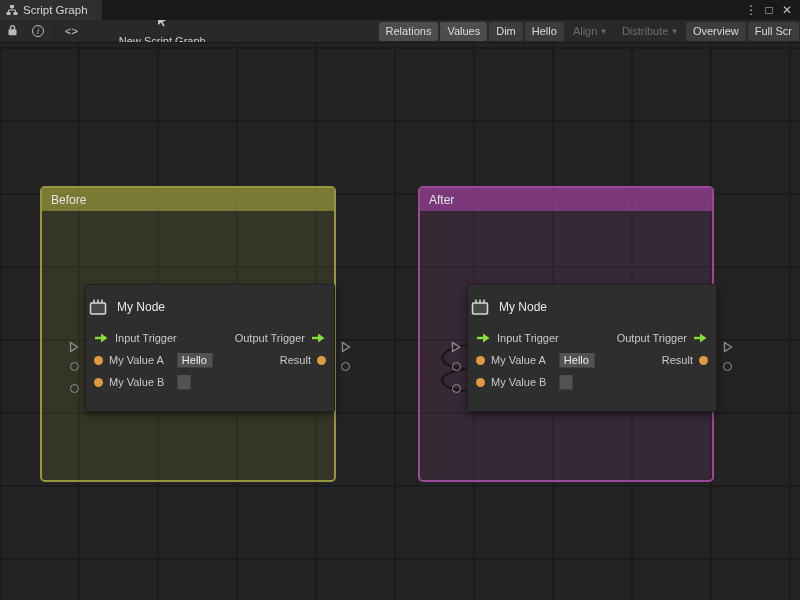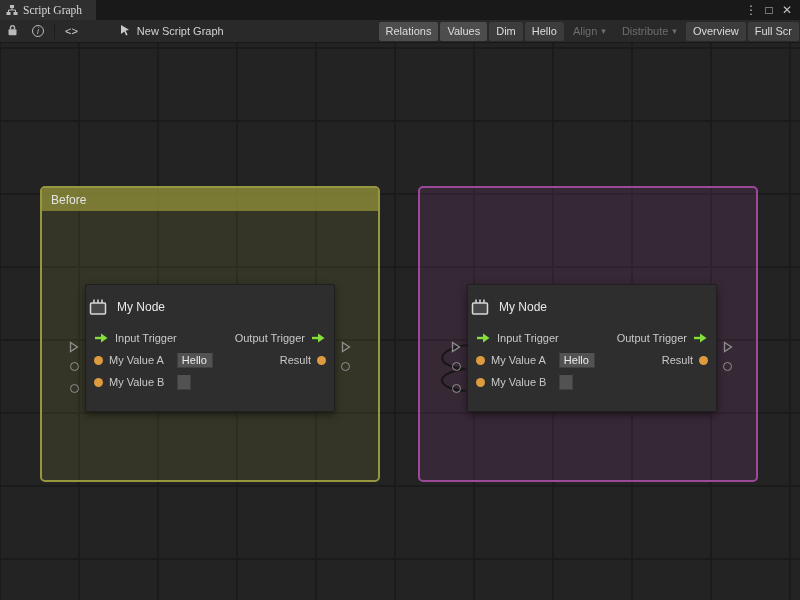--- a/index.html
+++ b/index.html
@@ -2,38 +2,38 @@
 <html><head>
 <meta charset="utf-8">
 <style>
   * { margin:0; padding:0; box-sizing:border-box; }
   html,body { width:800px; height:600px; overflow:hidden; background:#191919;
     font-family:"Liberation Sans", sans-serif; }
   .screen { position:relative; width:800px; height:600px; }
 
   
   .tabbar { position:absolute; top:0; left:0; right:0; height:20px; background:#191919;
-    display:flex; align-items:stretch;font-family:Liberation Serif, serif; }
+    display:flex; align-items:stretch; }
   .tab { display:flex; align-items:center; gap:5px; padding:0 14px 0 6px;
     background:#2f2f2f; color:#d8d8d8; font-size:11.5px; }
   .win-controls { margin-left:auto; display:flex; align-items:center; gap:2px;
     padding-right:5px; color:#c2c2c2; font-size:12px; }
   .wc { width:16px; text-align:center; cursor:default; line-height:20px; }
 
   
   .toolbar { position:absolute; top:20px; left:0; right:0; height:23px; background:#292929;
     border-bottom:1px solid #181818; display:flex; align-items:center;
     font-size:11px; color:#cfcfcf; overflow:hidden; white-space:nowrap; }
   .tbtn { background:none; border:none; color:#cfcfcf; height:23px;
     display:flex; align-items:center; padding:0 7px; font-size:11px; }
   .sep { width:1px; height:15px; background:#1c1c1c; margin:0 3px; flex:0 0 auto; }
   .info-circle { width:12px; height:12px; border:1px solid #b9b9b9; border-radius:50%;
     font-size:9px; line-height:11px; text-align:center; display:inline-block;
     color:#b9b9b9; font-style:italic; }
-  .graph-name { display:flex; align-items:center; gap:6px; margin-left:34px; color:#d2d2d2; }
+  .graph-name { display:flex; align-items:center; gap:6px; margin-left:34px; color:#d2d2d2;flex-direction:column; }
   .zoom-area { display:flex; align-items:center; gap:9px; margin-left:30px; }
   .slider { position:relative; width:84px; height:23px; }
   .slider-track { position:absolute; top:11px; left:0; right:0; height:2px; background:#5c5c5c; }
   .slider-thumb { position:absolute; top:6px; left:66px; width:11px; height:11px;
     border-radius:50%; background:#1a1a1a; border:1px solid #0c0c0c; }
   .btn-strip { display:flex; align-items:center; margin-left:auto; }
   .btn { border:none; height:19px; margin:0 1px; padding:0 7px; font-size:11px;
     border-radius:2px; color:#dcdcdc; background:#3c3c3c; display:flex;
     align-items:center; gap:4px; flex:0 0 auto; }
   .btn.active { background:#4d4d4d; }
@@ -42,21 +42,21 @@
 
   
   .canvas { position:absolute; top:43px; left:0; width:800px; height:557px;
     background-color:#232323;
     background-image:
       linear-gradient(to right, #1b1b1b 2px, transparent 2px),
       linear-gradient(to bottom, #1b1b1b 2px, transparent 2px);
     background-size:79px 73px; background-position:-1px 4px; overflow:hidden; }
 
   
-  .group { position:absolute; width:340px; height:296px; border-radius:5px; border:2px solid; }
+  .group { position:absolute; width:296px; height:296px; border-radius:5px; border:2px solid; }
   .group.before { left:40px; top:143px; border-color:#97973f; background:rgba(150,150,60,0.16); }
   .group.after  { left:418px; top:143px; border-color:#9b4a99; background:rgba(160,70,158,0.16); }
   .group-header { height:23px; display:flex; align-items:center; padding:0 9px;
     font-size:12px; color:#e4e4e4; border-radius:3px 3px 0 0; }
   .before > .group-header { background:rgba(150,150,60,0.72); }
   .after  > .group-header { background:rgba(150,62,148,0.72); }
 
   
   .node { position:absolute; width:250px; height:128px; background:#2e2e2e;
     border:1px solid #1f1f1f; border-radius:2px;
@@ -237,20 +237,23 @@
         <span class="ext ext-r-tri">
           <svg width="10" height="12" viewBox="0 0 10 12">
             <path d="M1.5 1.5 L8.5 6 L1.5 10.5 Z" fill="none" stroke="#8f8f8f" stroke-width="1.3"></path>
           </svg>
         </span>
         <span class="ext circle ext-r-c1"></span>
       </div>
     </section>
 
     <section class="group after">
+      <div class="group-header">
+        <span>After</span>
+      </div>
 
       <div class="node">
         <svg class="wires" width="46" height="70" viewBox="0 0 46 70">
           <path d="M40 12 C6 16, 6 34, 38 36" stroke="#171717" stroke-width="2" fill="none"></path>
           <path d="M38 36 C4 40, 8 56, 38 58" stroke="#171717" stroke-width="2" fill="none"></path>
         </svg>
 
         <div class="node-header">
           <span class="node-icon">
             <svg width="20" height="18" viewBox="0 0 20 18">

